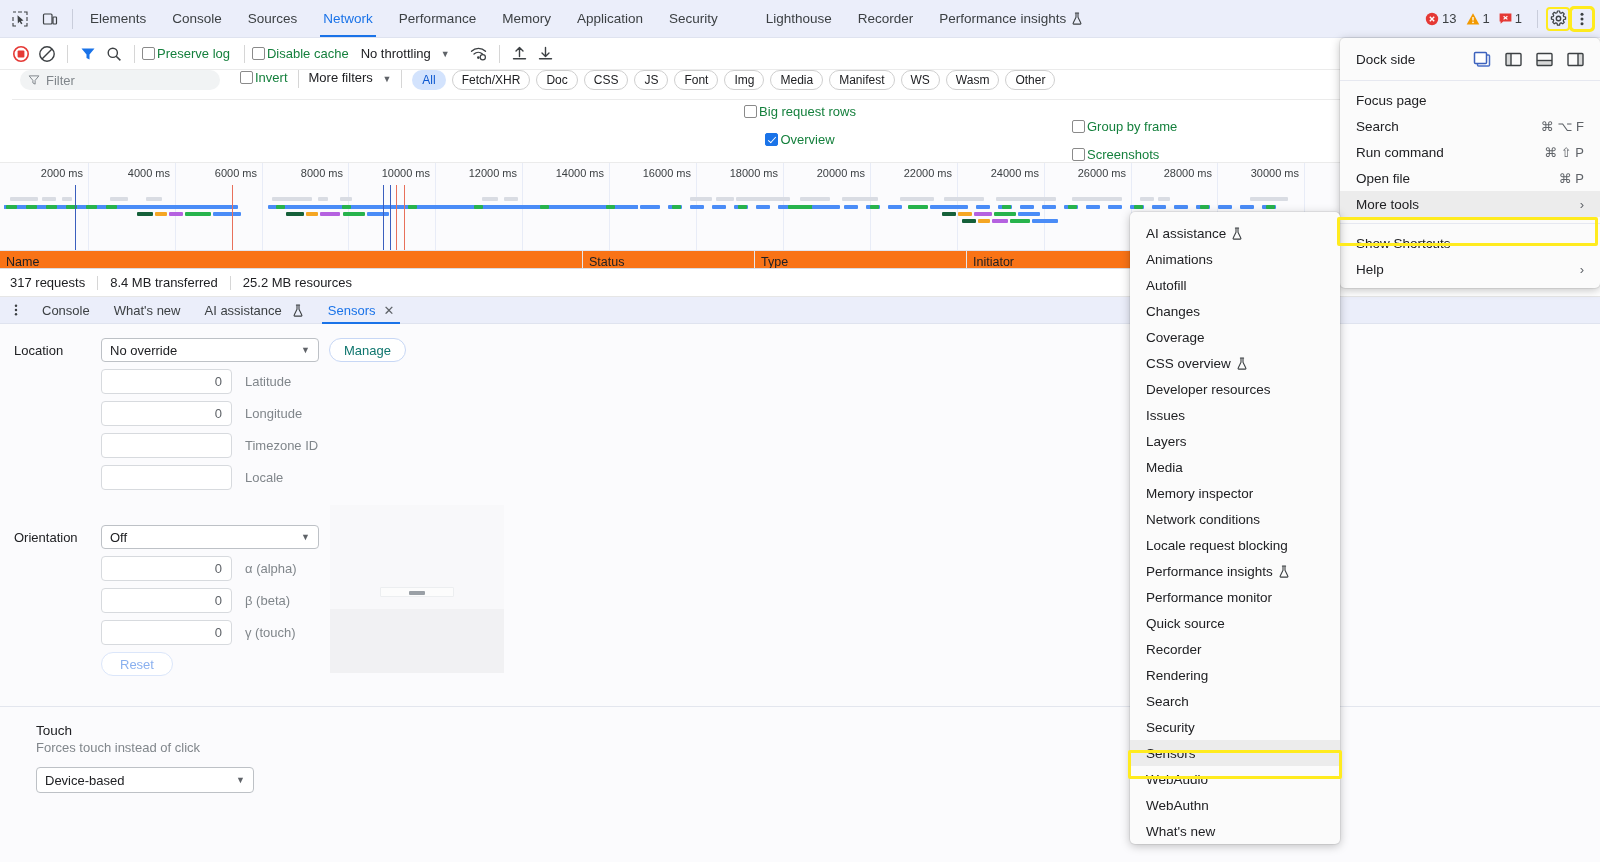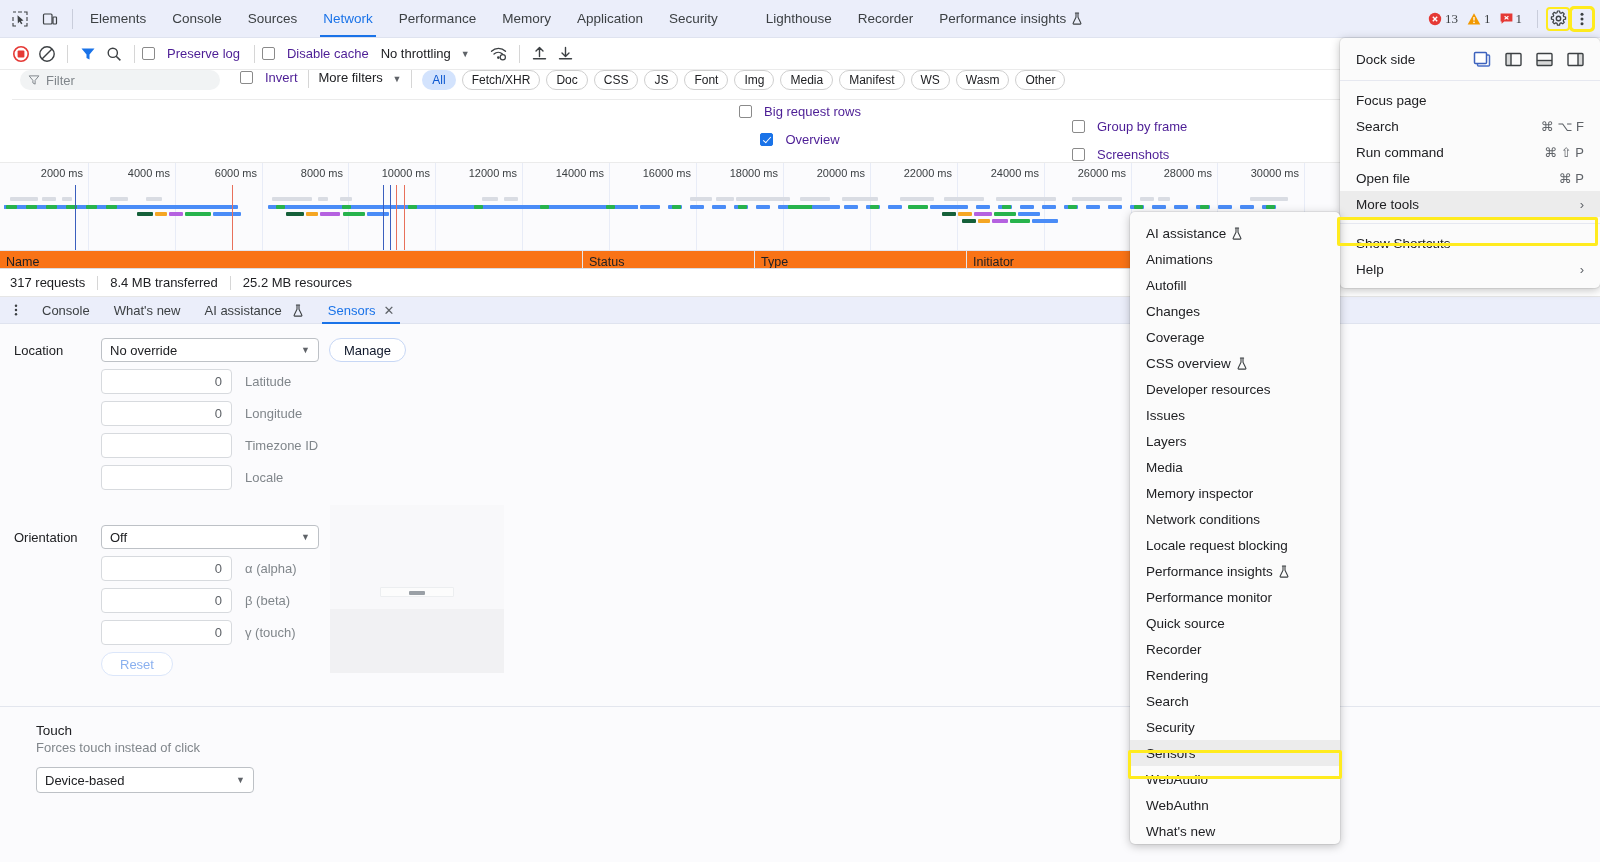--- a/index.html
+++ b/index.html
@@ -30,34 +30,34 @@
     position:relative;
   }
   .maintab.sel { color:#1a73e8; }
   .maintab.sel::after {
     content:""; position:absolute; left:10px; right:10px; bottom:0;
     height:2px; background:#1a73e8;
   }
   .tabgap { width:22px; }
   .topright { margin-left:auto; display:flex; align-items:center; gap:4px; padding-right:8px; }
   .countgrp { display:flex; align-items:center; gap:4px; font-size:13px; color:#3c4043; }
-  .countgrp .it { display:flex; align-items:center; gap:3px; margin-right:5px;font-family:Liberation Serif, serif;}
+  .countgrp .it { display:flex; align-items:center; gap:3px; margin-right:5px;}
   .vdiv { width:1px; height:18px; background:#c9cddb; margin:0 6px; }
   .kebab-hl {
     outline:3px solid #ffeb1e; border-radius:2px;
     box-shadow:0 0 0 1px #ffe500;
   }
   
   .netbar {
     height:32px; display:flex; align-items:center; gap:0px;
     padding:0 8px; background:#ffffff; border-bottom:1px solid #ebebeb;
   }
   .nb-btn { width:26px; height:26px; display:flex; align-items:center; justify-content:center; cursor:pointer; }
   .nb-sep { width:1px; height:18px; background:#d6d6d6; margin:0 7px; }
-  .cbox-wrap { display:flex; align-items:center; gap:12px; font-size:13px; color:#4c1d95; cursor:pointer; white-space:nowrap; }
+  .cbox-wrap { display:flex; align-items:center; gap:2px; font-size:13px; color:#15803d; cursor:pointer; white-space:nowrap; }
   .cb {
     width:13px; height:13px; border:1.4px solid #8a8a8a; border-radius:2px;
     background:#fff; display:inline-block; flex:none;
   }
   .cb.on { background:#1a73e8; border-color:#1a73e8; position:relative; }
   .cb.on::after {
     content:""; position:absolute; left:4px; top:1px; width:3px; height:7px;
     border:solid #fff; border-width:0 1.6px 1.6px 0; transform:rotate(42deg);
   }
   .throttle { font-size:13px; color:#202124; margin-left:12px; white-space:nowrap; }
@@ -122,21 +122,21 @@
   .srow { display:flex; align-items:center; margin-bottom:7px; }
   .slabel { width:87px; font-size:13px; color:#202124; }
   .select {
     width:218px; height:24px; border:1px solid #bdc1c6; border-radius:4px;
     background:#fff; display:flex; align-items:center; padding:0 8px;
     font-size:13px; color:#202124; position:relative; cursor:pointer;
   }
   .select .ar { margin-left:auto; font-size:9px; color:#5f6368; }
   .btn-pill {
     height:24px; padding:0 14px; border:1px solid #c7d7f5; border-radius:12px;
-    background:#fff; color:#0f172a; font-size:13px; display:flex; align-items:center;
+    background:#fff; color:#0f766e; font-size:13px; display:flex; align-items:center;
     cursor:pointer; margin-left:10px;
   }
   .btn-pill.dim { color:#8ab0ef; border-color:#dbe6fa; }
   .numrow { display:flex; align-items:center; margin-bottom:7px; padding-left:87px; }
   .numfield {
     width:131px; height:25px; border:1px solid #d7dade; border-radius:4px;
     background:#fff; display:flex; align-items:center; justify-content:flex-end;
     padding:0 9px; font-size:13px; color:#5f6368;
   }
   .numlabel { margin-left:13px; font-size:13px; color:#80868b; }

